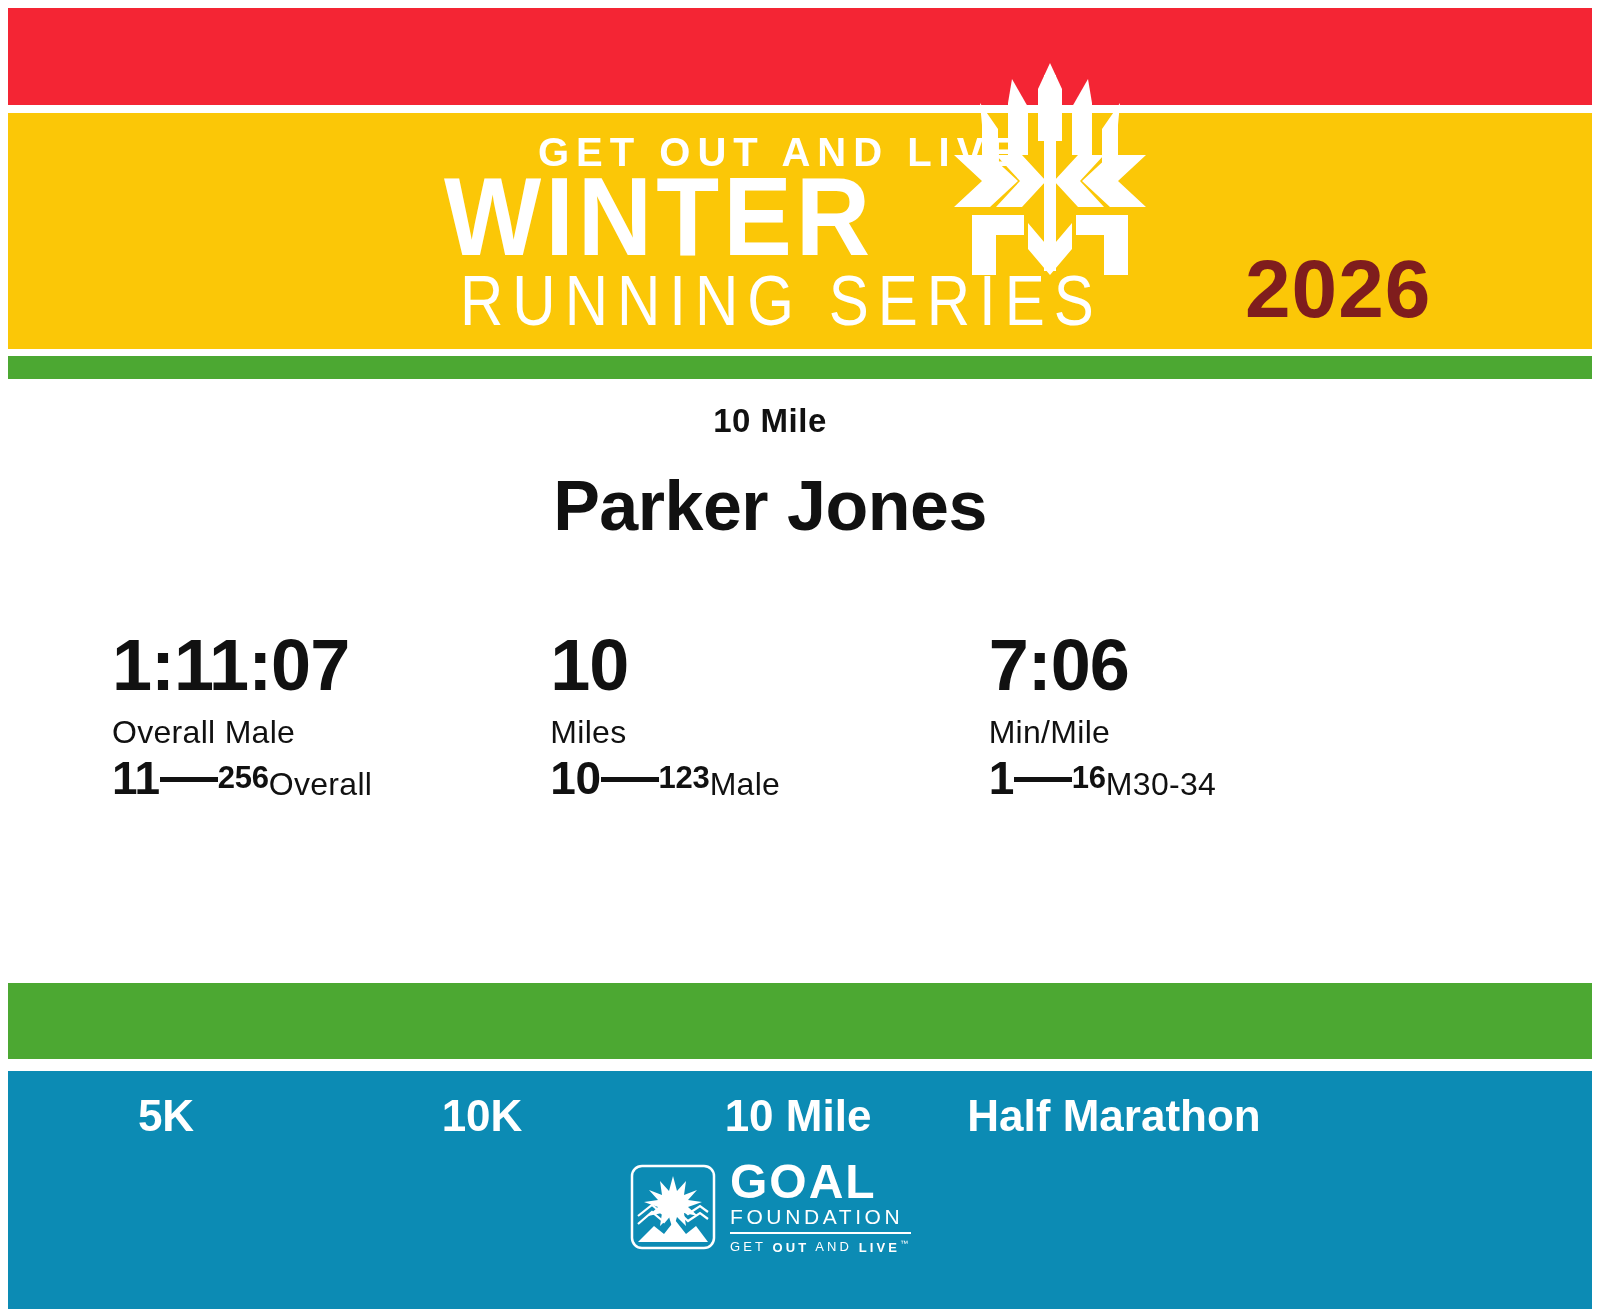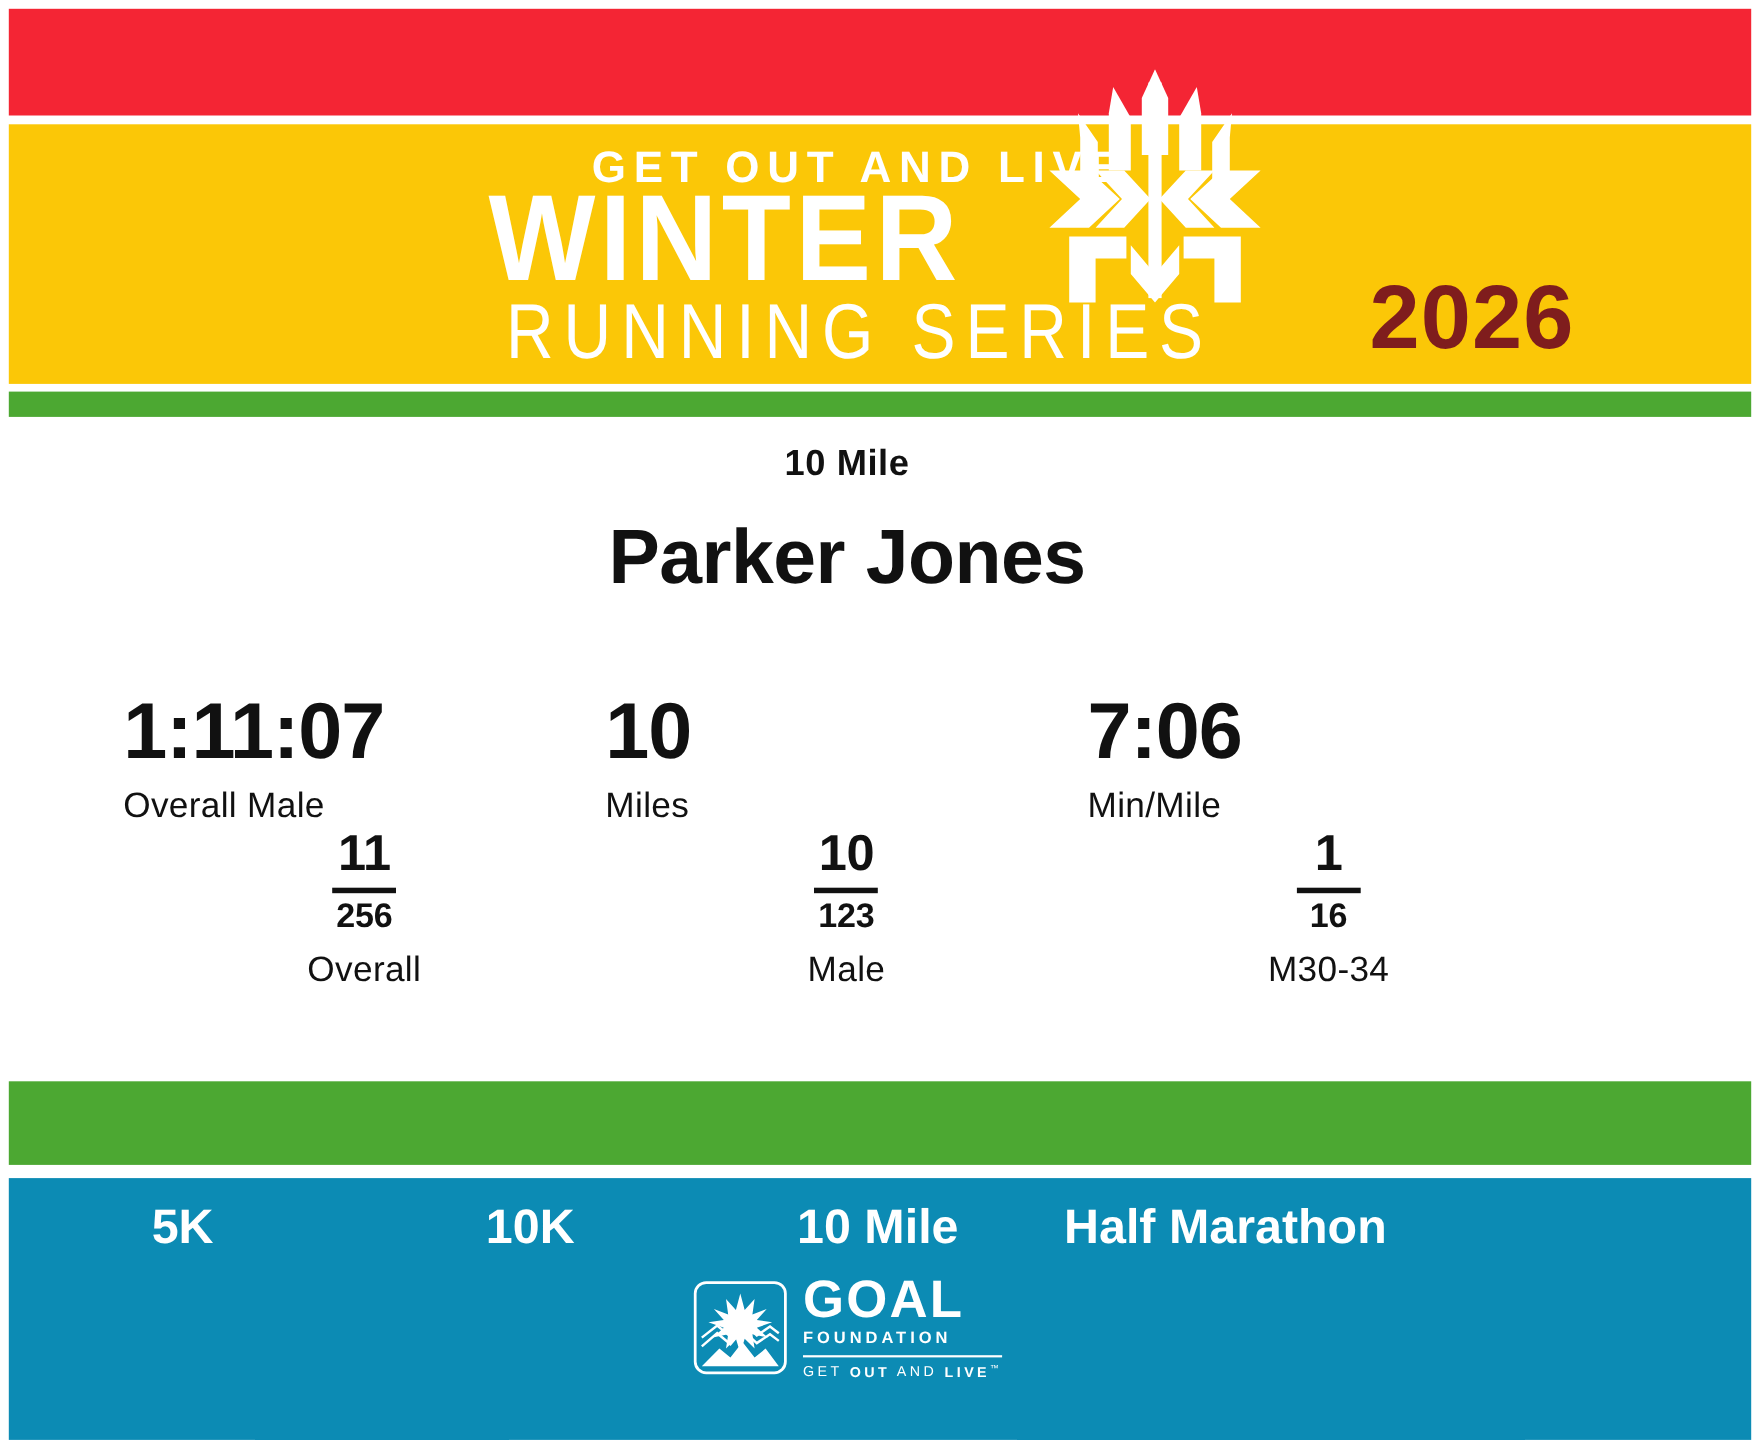--- a/index.html
+++ b/index.html
@@ -148,21 +148,21 @@
   #ranks-row {
     position: absolute;
     left: 112px;
     top: 752px;
     width: 1315px;
     display: flex;
   }
   .rank-col {
     flex: 1 1 0;
     display: flex;
-    flex-direction: column;
+    flex-direction: row;
     align-items: center;
   }
   .rank-place {
     font-size: 46px;
     font-weight: bold;
     color: #111111;
     line-height: 46px;
     letter-spacing: -0.5px;
   }
   .rank-rule {
@@ -225,22 +225,22 @@
     margin-left: 14px;
     color: #ffffff;
   }
   #foundation-goal {
     font-size: 48px;
     font-weight: bold;
     letter-spacing: 2px;
     line-height: 46px;
   }
   #foundation-sub {
-    font-size: 15px;
-    font-weight: bold;
+    font-size: 21px;
+    font-weight: normal;
     letter-spacing: 3.6px;
     line-height: 24px;
   }
   #foundation-rule {
     height: 2px;
     background: #ffffff;
     margin: 3px 0 3px 0;
   }
   #foundation-tag {
     font-size: 13px;

